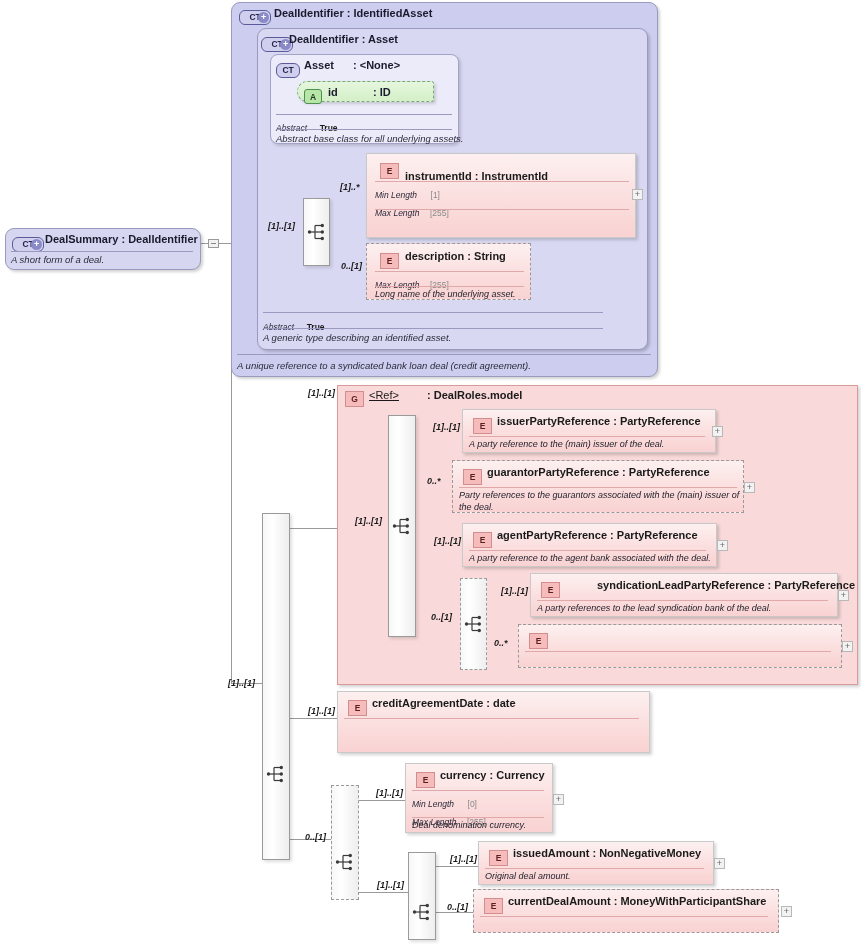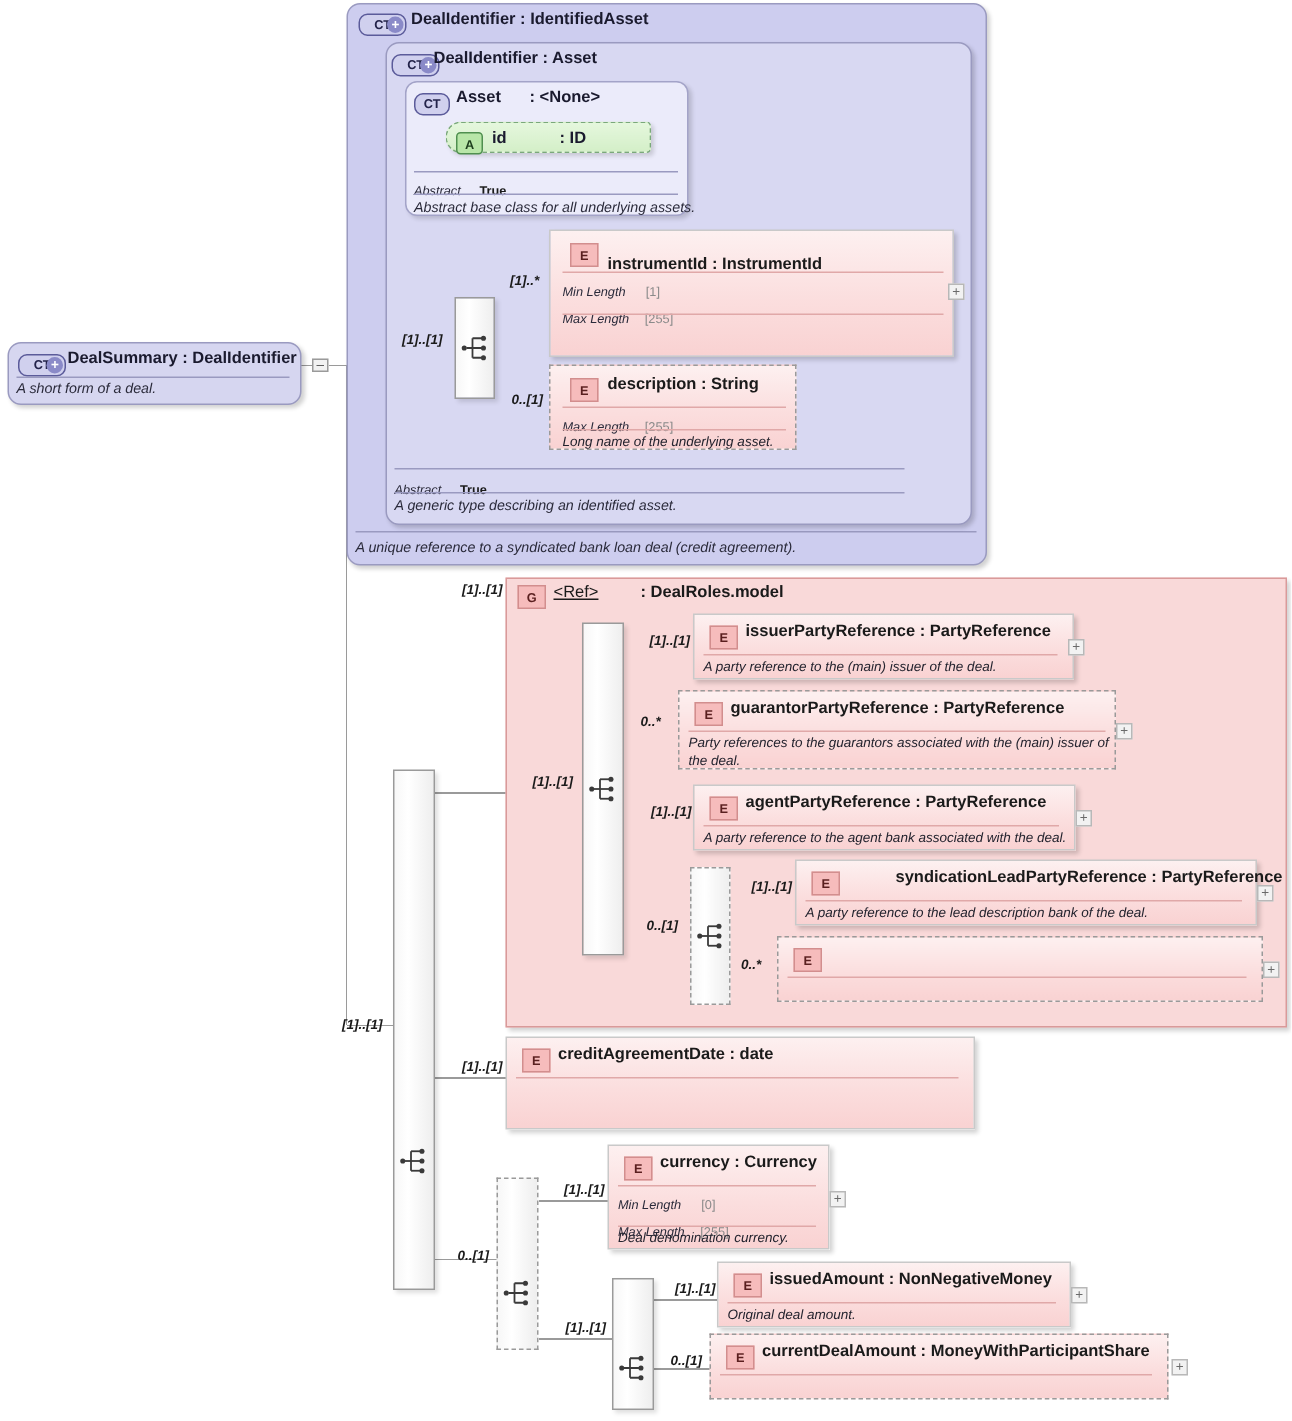--- a/index.html
+++ b/index.html
@@ -453,21 +453,21 @@
   <div class="abs card" style="left:431px;top:612px;">0..[1]</div>
 
   <div class="abs el-node" style="left:530px;top:573px;width:308px;height:44px;">
     <div class="abs" style="left:10px;top:5px;">
       <span class="badge badge-e">
         <span>E</span>
       </span>
     </div>
     <div class="abs el-title" style="left:34px;top:5px;margin-left:32px;">syndicationLeadPartyReference : PartyReference</div>
     <div class="abs el-rule" style="left:6px;top:26px;width:291px;height:1px;"></div>
-    <div class="abs el-doc" style="left:6px;top:29px;width:296px;">A party reference to the lead description bank of the deal.</div>
+    <div class="abs el-doc" style="left:6px;top:29px;width:296px;">A party references to the lead syndication bank of the deal.</div>
   </div>
   <div class="abs plusbox" style="left:838px;top:590px;">
       <span>+</span>
     </div>
   <div class="abs card" style="left:501px;top:586px;">[1]..[1]</div>
 
   <div class="abs el-node optional" style="left:518px;top:624px;width:324px;height:44px;">
     <div class="abs" style="left:10px;top:5px;">
       <span class="badge badge-e">
         <span>E</span>

